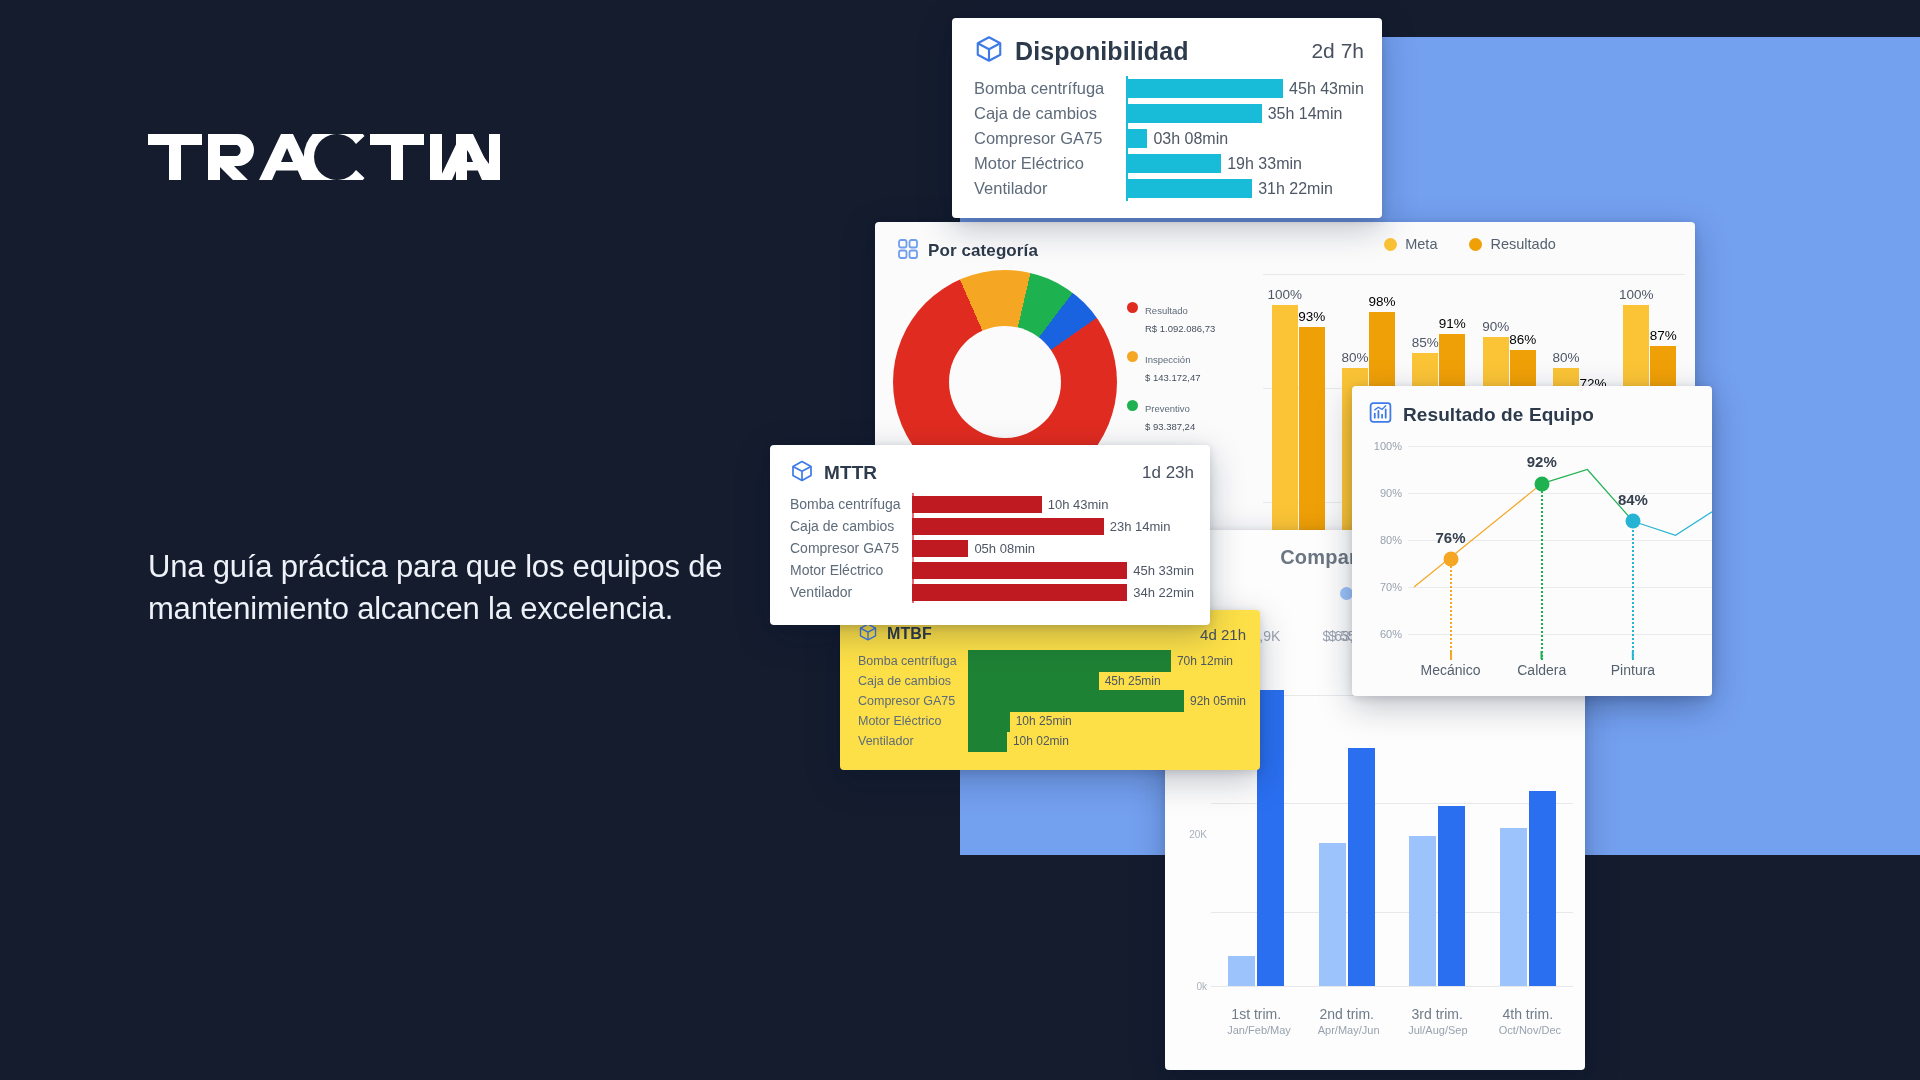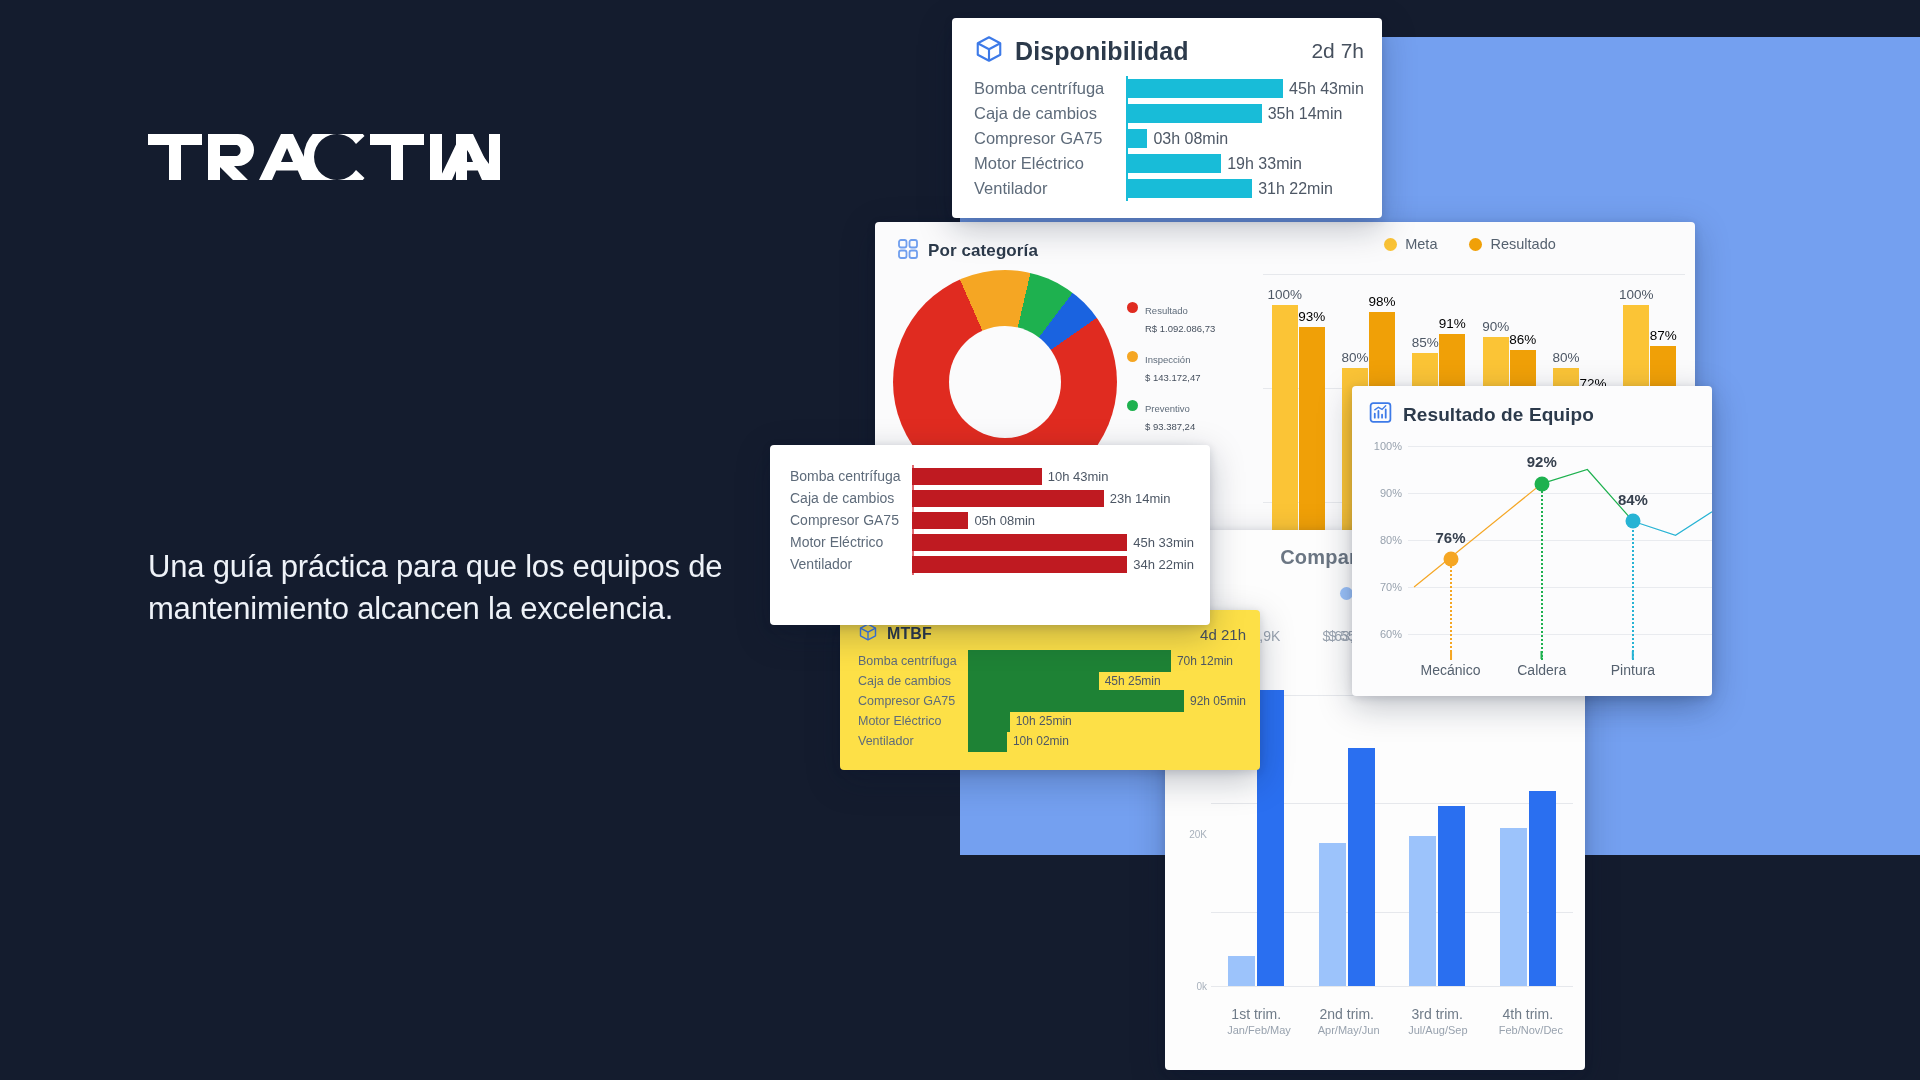--- a/index.html
+++ b/index.html
@@ -373,21 +373,21 @@
         <div class="cx">
           <div class="cx1">2nd trim.</div>
           <div class="cx2">Apr/May/Jun</div>
         </div>
         <div class="cx">
           <div class="cx1">3rd trim.</div>
           <div class="cx2">Jul/Aug/Sep</div>
         </div>
         <div class="cx">
           <div class="cx1">4th trim.</div>
-          <div class="cx2">Feb/Nov/Dec</div>
+          <div class="cx2">Oct/Nov/Dec</div>
         </div>
       </div>
   </div>
 
   <div class="card" id="card-mtbf">
     <div class="card-head">
       <span class="cube-icon">
         <svg width="20" height="20" viewBox="0 0 24 24" fill="none" stroke="#3d7ae8" stroke-width="1.7" stroke-linejoin="round">
           <path d="M12 2.6 21 7.4v9.2L12 21.4 3 16.6V7.4z"></path>
           <path d="M3 7.4 12 12.2l9-4.8M12 12.2v9.2"></path>
@@ -430,20 +430,30 @@
           <span class="kpi-label">Ventilador</span>
           <span class="kpi-track">
             <span class="kpi-bar" style="width: 14%; background: rgb(30, 130, 53);"></span>
             <span class="kpi-val">10h 02min</span>
           </span>
         </div>
       </div>
   </div>
 
   <div class="card" id="card-mttr">
+    <div class="card-head">
+      <span class="cube-icon">
+        <svg width="24" height="24" viewBox="0 0 24 24" fill="none" stroke="#3d7ae8" stroke-width="1.7" stroke-linejoin="round">
+          <path d="M12 2.6 21 7.4v9.2L12 21.4 3 16.6V7.4z"></path>
+          <path d="M3 7.4 12 12.2l9-4.8M12 12.2v9.2"></path>
+        </svg>
+      </span>
+      <span class="card-title" style="margin-left:10px">MTTR</span>
+      <span class="card-total">1d 23h</span>
+    </div>
     <div class="kpi-rows">
       <div class="axis-line"></div>
     <div class="kpi-row">
           <span class="kpi-label">Bomba centrífuga</span>
           <span class="kpi-track">
             <span class="kpi-bar" style="width: 46%; background: rgb(191, 26, 33);"></span>
             <span class="kpi-val">10h 43min</span>
           </span>
         </div>
         <div class="kpi-row">

